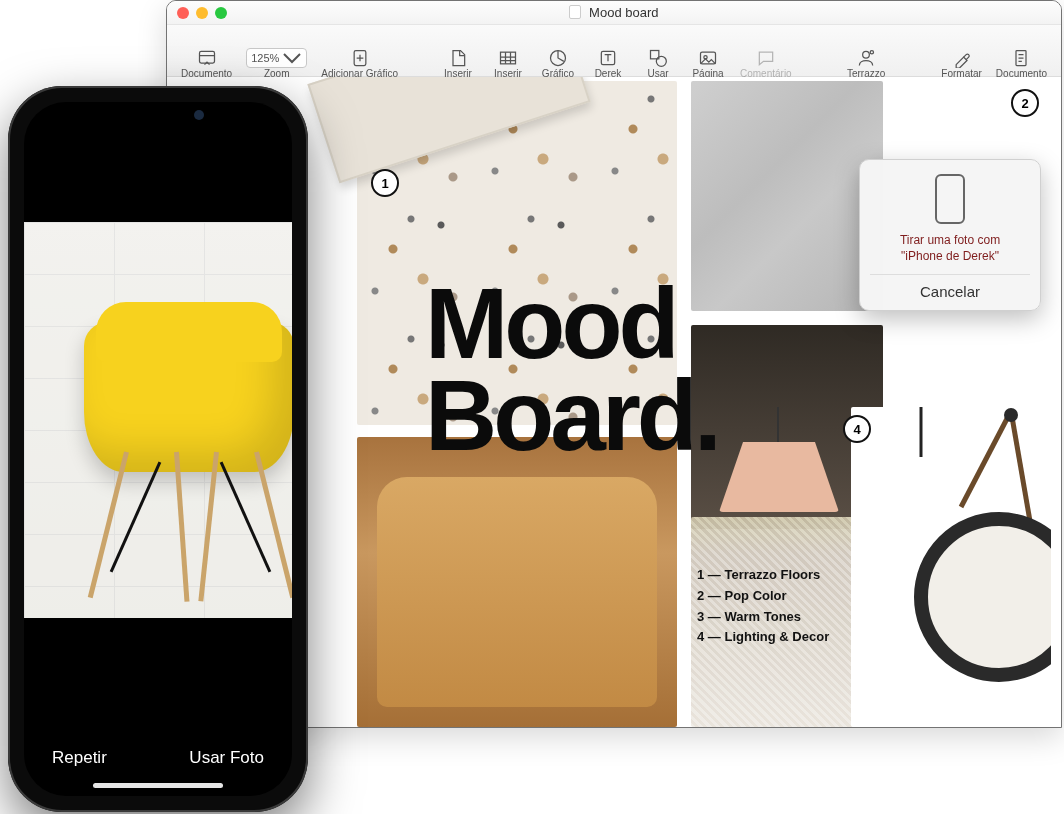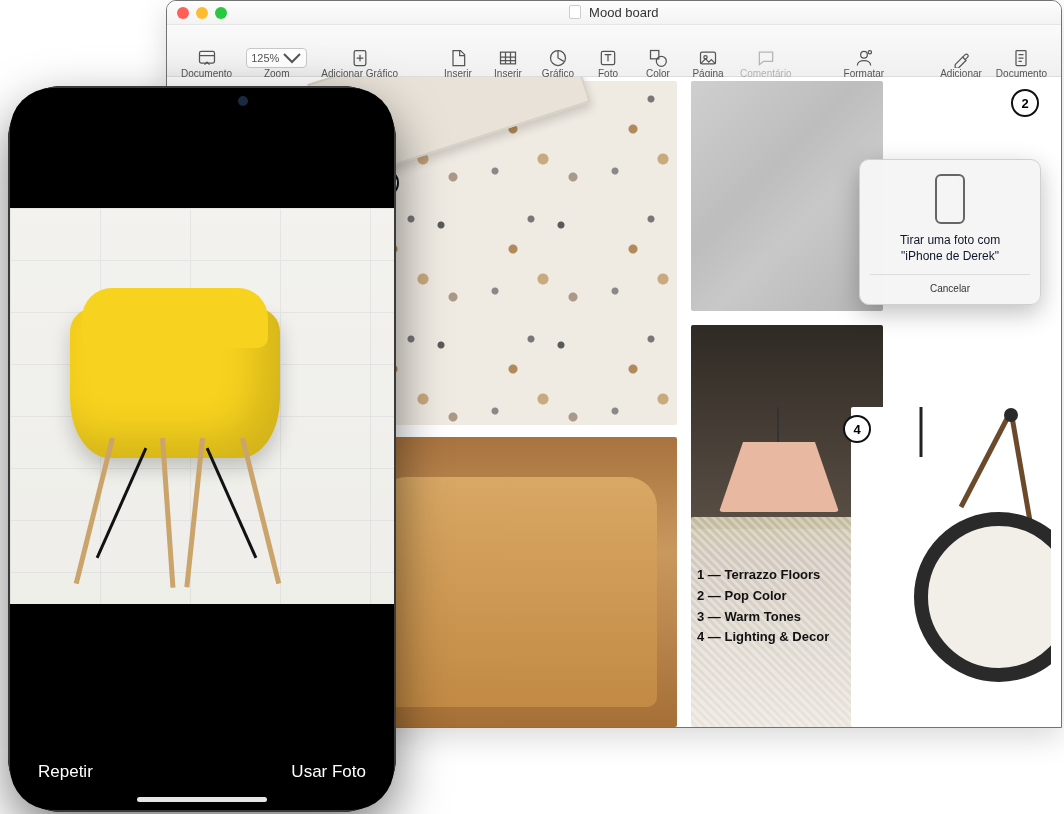--- a/index.html
+++ b/index.html
@@ -80,25 +80,25 @@
   .moodtitle{position:absolute;left:258px;top:200px;font-size:100px;font-weight:800;letter-spacing:-4px;line-height:.92;color:#0b0b0b;}
   .legend{position:absolute;left:530px;top:488px;font-size:13px;font-weight:700;color:#111;line-height:1.6;}
   .legend .row{white-space:nowrap;}
 
   .badge{position:absolute;width:28px;height:28px;border:2px solid #111;border-radius:50%;display:flex;align-items:center;justify-content:center;font-size:13px;font-weight:700;background:#fff;}
   .b1{left:204px;top:92px;} .b2{left:844px;top:12px;} .b4{left:676px;top:338px;}
 
   
   .popover{position:absolute;left:692px;top:82px;width:182px;background:rgba(245,245,245,.98);border:1px solid #d0d0d0;border-radius:10px;box-shadow:0 8px 24px rgba(0,0,0,.25);padding:14px 10px 0;text-align:center;}
   .popover .phoneicon{width:30px;height:50px;border:2px solid #666;border-radius:6px;margin:0 auto 8px;position:relative;}
-  .popover .msg{font-size:12px;color:#0f172a;line-height:1.35;padding:0 4px 10px;}
-  .popover .cancel{border-top:1px solid #ddd;padding:8px 0 10px;font-size:10px;color:#333;cursor:default;}
+  .popover .msg{font-size:12px;color:#7f1d1d;line-height:1.35;padding:0 4px 10px;}
+  .popover .cancel{border-top:1px solid #ddd;padding:8px 0 10px;font-size:15px;color:#333;cursor:default;}
 
   
-  .iphone{position:absolute;left:8px;top:86px;width:388px;height:726px;background:#0b0b0b;border-radius:54px;padding:2px;box-shadow:0 20px 50px rgba(0,0,0,.5),inset 0 0 0 2px #3a3a3a;}
+  .iphone{position:absolute;left:8px;top:86px;width:300px;height:726px;background:#0b0b0b;border-radius:54px;padding:16px;box-shadow:0 20px 50px rgba(0,0,0,.5),inset 0 0 0 2px #3a3a3a;}
   .iphone .screen{width:100%;height:100%;background:#000;border-radius:42px;position:relative;overflow:hidden;}
   .notch{position:absolute;top:0;left:50%;transform:translateX(-50%);width:160px;height:28px;background:#000;border-bottom-left-radius:18px;border-bottom-right-radius:18px;z-index:5;}
   .notch::after{content:"";position:absolute;right:34px;top:8px;width:10px;height:10px;border-radius:50%;background:#1a2a40;}
   .photo-area{position:absolute;left:0;right:0;top:120px;height:396px;background:linear-gradient(180deg,#f2f2ef,#e8e8e3);}
   .brick{position:absolute;inset:0;background:
     linear-gradient(#ddd 1px,transparent 1px) 0 0/100% 52px,
     linear-gradient(90deg,#ddd 1px,transparent 1px) 0 0/90px 100%,
     #f3f2ee;opacity:.6;}
   .chair{position:absolute;left:40px;top:60px;width:260px;height:320px;}
   .chair .seat{position:absolute;left:20px;top:40px;width:210px;height:150px;background:#f7d21e;border-radius:24px 24px 40px 40px/24px 24px 60px 60px;box-shadow:inset -20px -20px 40px rgba(0,0,0,.15),0 10px 20px rgba(0,0,0,.2);}
@@ -174,28 +174,28 @@
           <circle cx="12" cy="12" r="9"></circle>
           <path d="M12 3v9l7 4"></path>
         </svg>
       <span>Gráfico</span>
     </div>
     <div class="tbtn">
       <svg class="ico" viewBox="0 0 24 24" fill="none" stroke="#555" stroke-width="1.5">
           <rect x="4" y="4" width="16" height="16" rx="2"></rect>
           <path d="M8 8h8M12 8v8"></path>
         </svg>
-      <span>Foto</span>
+      <span>Derek</span>
     </div>
     <div class="tbtn">
       <svg class="ico" viewBox="0 0 24 24" fill="none" stroke="#555" stroke-width="1.5">
           <rect x="3" y="3" width="10" height="10"></rect>
           <circle cx="16" cy="16" r="6"></circle>
         </svg>
-      <span>Color</span>
+      <span>Usar</span>
     </div>
     <div class="tbtn">
       <svg class="ico" viewBox="0 0 24 24" fill="none" stroke="#555" stroke-width="1.5">
           <rect x="3" y="5" width="18" height="14" rx="2"></rect>
           <circle cx="9" cy="11" r="2"></circle>
           <path d="M3 19l6-6 4 4 3-3 5 5"></path>
         </svg>
       <span>Página</span>
     </div>
     <div class="tbtn disabled">
@@ -206,31 +206,31 @@
     </div>
 
     <div class="spacer"></div>
 
     <div class="tbtn">
       <svg class="ico" viewBox="0 0 24 24" fill="none" stroke="#555" stroke-width="1.5">
           <circle cx="12" cy="8" r="4"></circle>
           <path d="M4 21c0-4 4-6 8-6s8 2 8 6"></path>
           <circle cx="19" cy="5" r="2"></circle>
         </svg>
-      <span>Formatar</span>
+      <span>Terrazzo</span>
     </div>
 
     <div style="width:40px"></div>
 
     <div class="tbtn">
       <svg class="ico" viewBox="0 0 24 24" fill="none" stroke="#555" stroke-width="1.5">
           <path d="M5 20l9-9 4 4-9 9H5z"></path>
           <path d="M14 11l3-3a2 2 0 013 3l-3 3"></path>
         </svg>
-      <span>Adicionar</span>
+      <span>Formatar</span>
     </div>
     <div class="tbtn">
       <svg class="ico" viewBox="0 0 24 24" fill="none" stroke="#555" stroke-width="1.5">
           <rect x="6" y="3" width="12" height="18" rx="1"></rect>
           <path d="M9 8h6M9 12h6M9 16h4"></path>
         </svg>
       <span>Documento</span>
     </div>
   </div>
 
@@ -247,20 +247,24 @@
         <line x1="160" y1="4" x2="180" y2="120" stroke="#6a4a2a" stroke-width="5"></line>
         <circle cx="160" cy="8" r="7" fill="#2a2a2a"></circle>
         <circle cx="148" cy="190" r="78" fill="#f2efe9" stroke="#2a2a2a" stroke-width="14"></circle>
       </svg>
     </div>
     <div class="lamp">
       <div class="cord"></div>
         <div class="shade"></div>
     </div>
 
+    <div class="moodtitle">
+      <span>Mood</span><br>
+      <span>Board.</span>
+    </div>
 
     <div class="legend">
       <div class="row"><span>1</span>&nbsp;—&nbsp;<span>Terrazzo Floors</span></div>
       <div class="row"><span>2</span>&nbsp;—&nbsp;<span>Pop Color</span></div>
       <div class="row"><span>3</span>&nbsp;—&nbsp;<span>Warm Tones</span></div>
       <div class="row"><span>4</span>&nbsp;—&nbsp;<span>Lighting &amp; Decor</span></div>
     </div>
 
     <div class="badge b1">
         <span>1</span>

